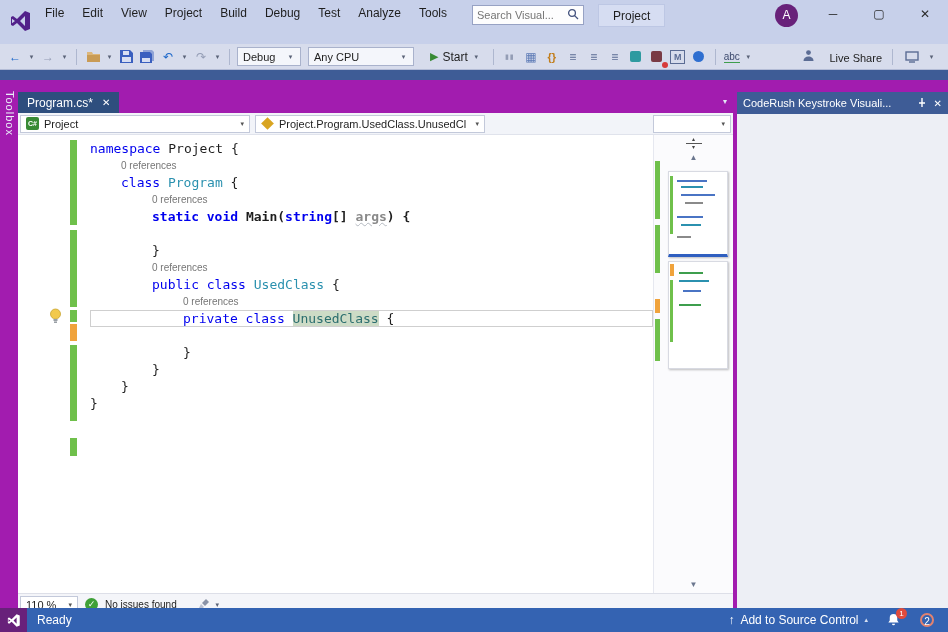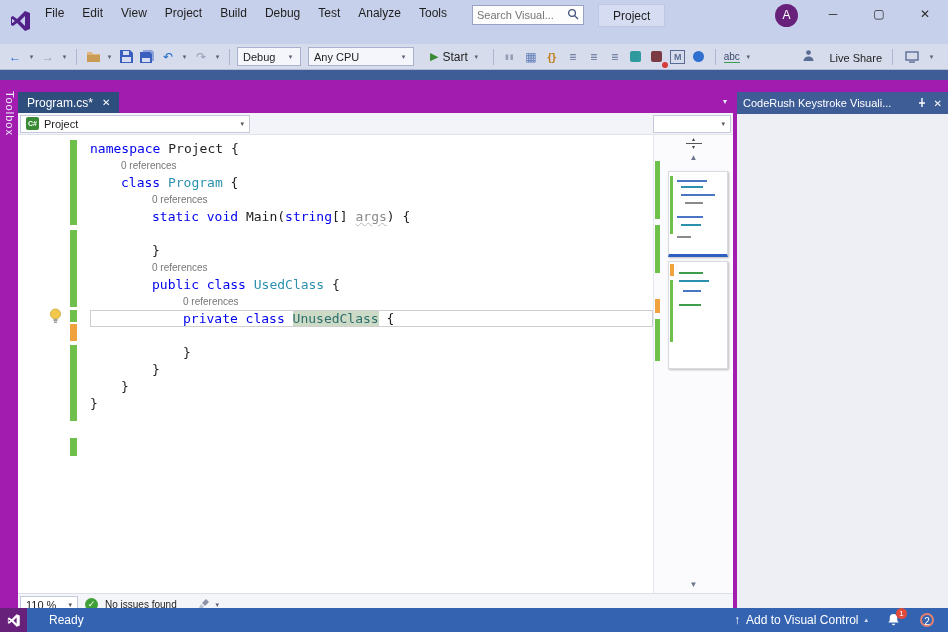--- a/index.html
+++ b/index.html
@@ -94,21 +94,21 @@
   
   .right-panel { position: absolute; left: 737px; top: 12px; width: 211px; height: 523px; background: #3E5C96; }
   .rp-header { height: 22px; display: flex; align-items: center; color: #fff; font-size: 11px; padding: 0 6px; gap: 7px; }
   .rp-title { flex: 1; overflow: hidden; white-space: nowrap; }
   .rp-x { font-size: 10px; }
   .rp-body { position: absolute; left: 0; top: 22px; right: 0; bottom: 0; background: #EDEFF5; }
 
   
   .statusbar { position: absolute; left: 0; top: 608px; width: 948px; height: 24px; background: #3463B2; color: #fff; display: flex; align-items: center; font-size: 12px; }
   .sb-logo { width: 27px; height: 24px; background: #68217A; display: flex; align-items: center; justify-content: center; flex: none; }
-  .sb-ready { margin-left: 22px; }
+  .sb-ready { margin-left: 10px; }
   .sb-right { margin-left: auto; display: flex; align-items: center; gap: 18px; padding-right: 14px; }
   .sb-sc { display: flex; align-items: center; gap: 6px; }
   .sb-sc .caret { font-size: 7px; color: #D7E0F2; }
   .bell-wrap { position: relative; width: 16px; height: 16px; }
   .badge { position: absolute; top: -4px; right: -5px; background: #E04B3C; border-radius: 50%; width: 11px; height: 11px; font-size: 8px; line-height: 11px; text-align: center; color: #fff; }
   .count-badge { width: 14px; height: 14px; border-radius: 50%; border: 2px solid #E2826F; font-size: 10px; line-height: 14px; text-align: center; color: #fff; }
 </style>
 </head>
 <body>
 
@@ -249,20 +249,25 @@
           <span>Program.cs*</span>
           <span class="x">✕</span>
         </div>
         <span class="docs-caret">▾</span>
       </div>
 
       <div class="navbar">
         <div class="nv-combo nv1">
           <span class="csicon">C#</span>
           <span>Project</span>
+          <span class="caret">▾</span>
+        </div>
+        <div class="nv-combo nv2">
+          <span class="clsicon"></span>
+          <span>Project.Program.UsedClass.UnusedCl</span>
           <span class="caret">▾</span>
         </div>
         <div class="nv-combo nv3">
           <span class="caret">▾</span>
         </div>
       </div>
 
       <div class="editor-body">
         <div class="gutter">
           <span class="bulb">
@@ -280,21 +285,21 @@
               <div class="chmark" style="top: 210px; height: 76px; background: rgb(111, 192, 75);"></div>
               <div class="chmark" style="top: 303px; height: 18px; background: rgb(111, 192, 75);"></div>
             </div>
         </div>
 
         <div class="code-area">
             <div class="code-row" style="padding-left: 0px;"><span class="tk kw">namespace </span><span class="tk pl">Project {</span></div>
             <div class="code-row lens" style="padding-left: 31px;">0 references</div>
             <div class="code-row" style="padding-left: 31px;"><span class="tk kw">class </span><span class="tk ty">Program</span><span class="tk pl"> {</span></div>
             <div class="code-row lens" style="padding-left: 62px;">0 references</div>
-            <div class="code-row" style="padding-left: 62px;"><span class="tk kw">static void </span><span class="tk pl">Main(</span><span class="tk kw">string</span><span class="tk pl">[] </span><span class="tk gy">args</span><span class="tk pl">) {</span></div>
+            <div class="code-row" style="padding-left: 62px; font-weight: bold;"><span class="tk kw">static void </span><span class="tk pl">Main(</span><span class="tk kw">string</span><span class="tk pl">[] </span><span class="tk gy">args</span><span class="tk pl">) {</span></div>
             <div class="code-row" style="padding-left: 62px;"></div>
             <div class="code-row" style="padding-left: 62px;"><span class="tk pl">}</span></div>
             <div class="code-row lens" style="padding-left: 62px;">0 references</div>
             <div class="code-row" style="padding-left: 62px;"><span class="tk kw">public class </span><span class="tk ty">UsedClass</span><span class="tk pl"> {</span></div>
             <div class="code-row lens" style="padding-left: 93px;">0 references</div>
             <div class="code-row current" style="padding-left: 93px;"><span class="tk kw">private class </span><span class="tk hl">UnusedClass</span><span class="tk pl"> {</span></div>
             <div class="code-row" style="padding-left: 93px;"></div>
             <div class="code-row" style="padding-left: 93px;"><span class="tk pl">}</span></div>
             <div class="code-row" style="padding-left: 62px;"><span class="tk pl">}</span></div>
             <div class="code-row" style="padding-left: 31px;"><span class="tk pl">}</span></div>
@@ -372,21 +377,21 @@
   <div class="statusbar">
     <span class="sb-logo">
       <svg width="15" height="15" viewBox="0 0 24 24">
           <path fill="#fff" d="M17 2l5 2v16l-5 2-8-8-4 3-2-1V8l2-1 4 3 8-8zM7 12l-3-2.2v4.4L7 12zm10 5V7l-5 5 5 5z"></path>
         </svg>
     </span>
     <span class="sb-ready">Ready</span>
     <div class="sb-right">
       <div class="sb-sc">
         <span>↑</span>
-        <span>Add to Visual Control</span>
+        <span>Add to Source Control</span>
         <span class="caret">▴</span>
       </div>
       <span class="bell-wrap">
         <svg width="15" height="15" viewBox="0 0 16 16">
             <path d="M8 2a4 4 0 0 0-4 4v3l-1.5 2.2h11L12 9V6a4 4 0 0 0-4-4z" fill="#fff"></path>
             <path d="M6.4 12.4a1.6 1.6 0 0 0 3.2 0z" fill="#fff"></path>
           </svg>
         <span class="badge">1</span>
       </span>
       <span class="count-badge">2</span>

